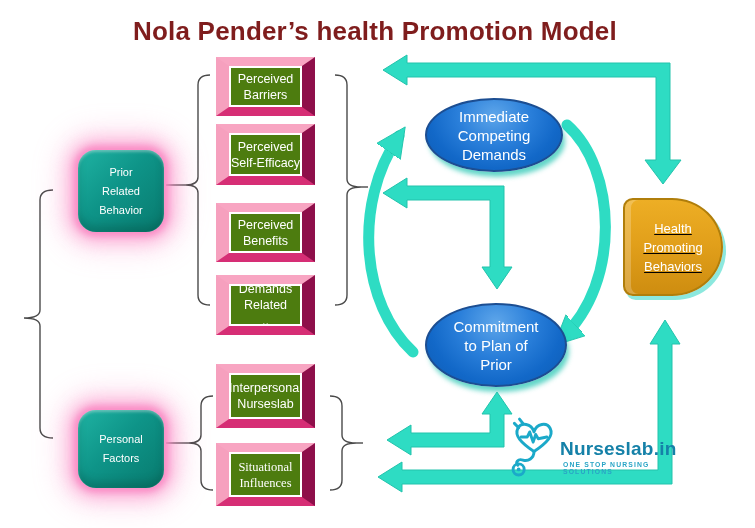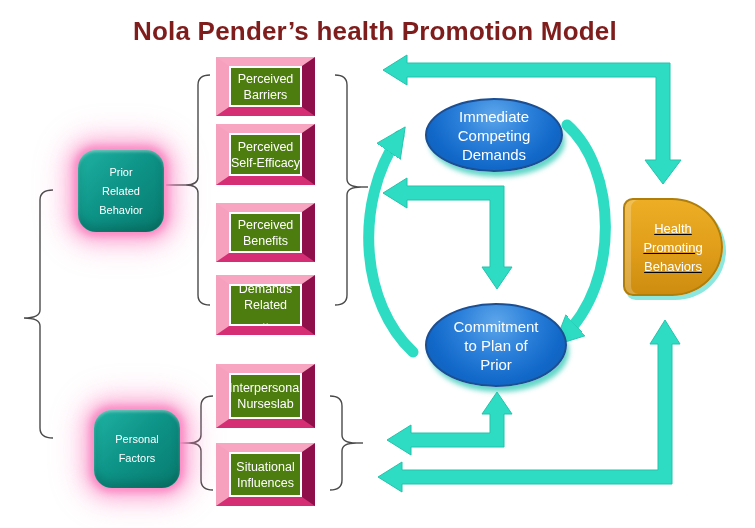--- a/index.html
+++ b/index.html
@@ -102,21 +102,21 @@
 
     <path fill="none" stroke="#2EDCC3" stroke-width="11" stroke-linecap="round" marker-end="url(#mh)" d="M413 352 C362 305 352 205 399 136"></path>
     <path fill="none" stroke="#2EDCC3" stroke-width="11" stroke-linecap="round" marker-end="url(#mh)" d="M567 125 C616 168 622 282 562 338"></path>
   </svg>
 
   <div class="teal-node" style="top:150px;height:82px;">
     <div class="label">Prior
 Related
 Behavior</div>
   </div>
-  <div class="teal-node" style="top:410px;height:78px;margin-left:16px;">
+  <div class="teal-node" style="top:410px;height:78px;">
     <div class="label">Personal
 Factors</div>
   </div>
 
   <div class="pink-box" style="top:57px;height:59px;">
     <div class="label">Perceived
 Barriers</div>
   </div>
   <div class="pink-box" style="top:124px;height:61px;">
     <div class="label">Perceived
@@ -128,21 +128,21 @@
   </div>
   <div class="pink-box" style="top:275px;height:60px;">
     <div class="label">Demands
 Related
 ..</div>
   </div>
   <div class="pink-box" style="top:364px;height:64px;">
     <div class="label">Interpersonal
 Nurseslab</div>
   </div>
-  <div class="pink-box" style="top:443px;height:63px;">
+  <div class="pink-box" style="top:443px;height:63px;font-family:Liberation Serif, serif;">
     <div class="label">Situational
 Influences</div>
   </div>
 
   <div class="blue-ellipse" style="left:425px;top:98px;width:138px;height:74px;">
     <div class="label">Immediate
 Competing
 Demands</div>
   </div>
   <div class="blue-ellipse" style="left:425px;top:303px;width:142px;height:84px;">
@@ -150,14 +150,28 @@
 to Plan of
 Prior</div>
   </div>
 
   <div id="outcome">
     <div class="label">Health
 Promoting
 Behaviors</div>
   </div>
 
+  <div id="logo">
+    <svg class="icon" viewBox="0 0 60 75">
+      <g fill="none" stroke="#1BA9C9" stroke-width="3.4" stroke-linecap="round" stroke-linejoin="round">
+        <path d="M30 21 C27 11 15 9 11 17 C7 25 14 33 30 44 C46 33 53 25 49 17 C45 9 33 11 30 21"></path>
+        <path d="M15 27 L22 27 L25 21 L29 33 L32 24 L35 29 L45 27"></path>
+        <path d="M30 44 C30 52 23 56 17 54 C11 52 8 57 11 60"></path>
+        <path d="M12 16 L7 11 M17 11 L13 6"></path>
+        <circle cx="12" cy="65" r="6.5"></circle>
+        <circle cx="12" cy="65" r="2.2" fill="#1BA9C9" stroke="none"></circle>
+      </g>
+    </svg>
+    <div class="brand">Nurseslab.in</div>
+    <div class="tagline">ONE STOP NURSING SOLUTIONS</div>
+  </div>
 
 </div>
 
 </body></html>

